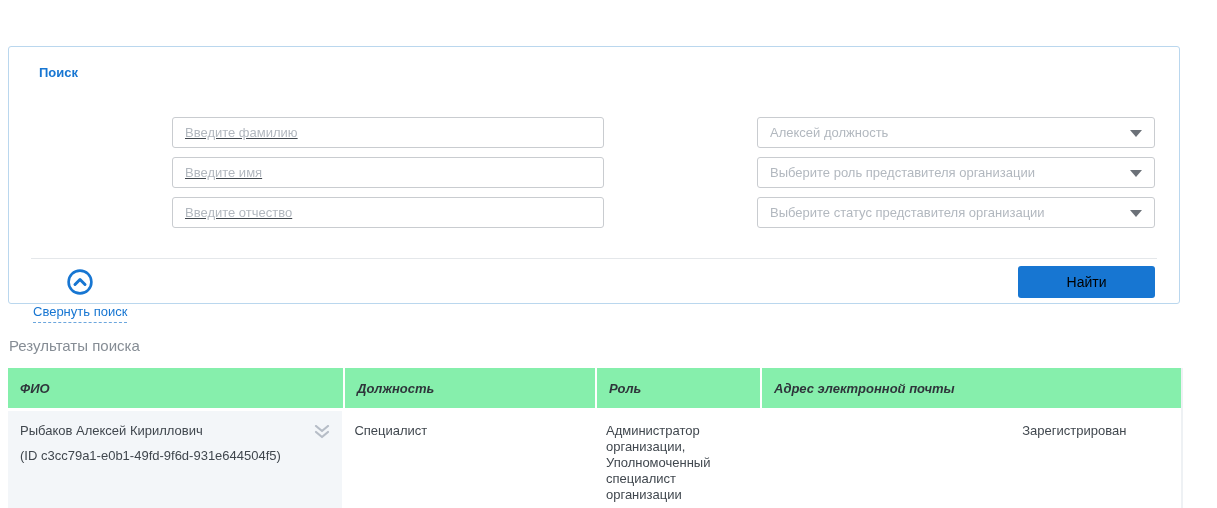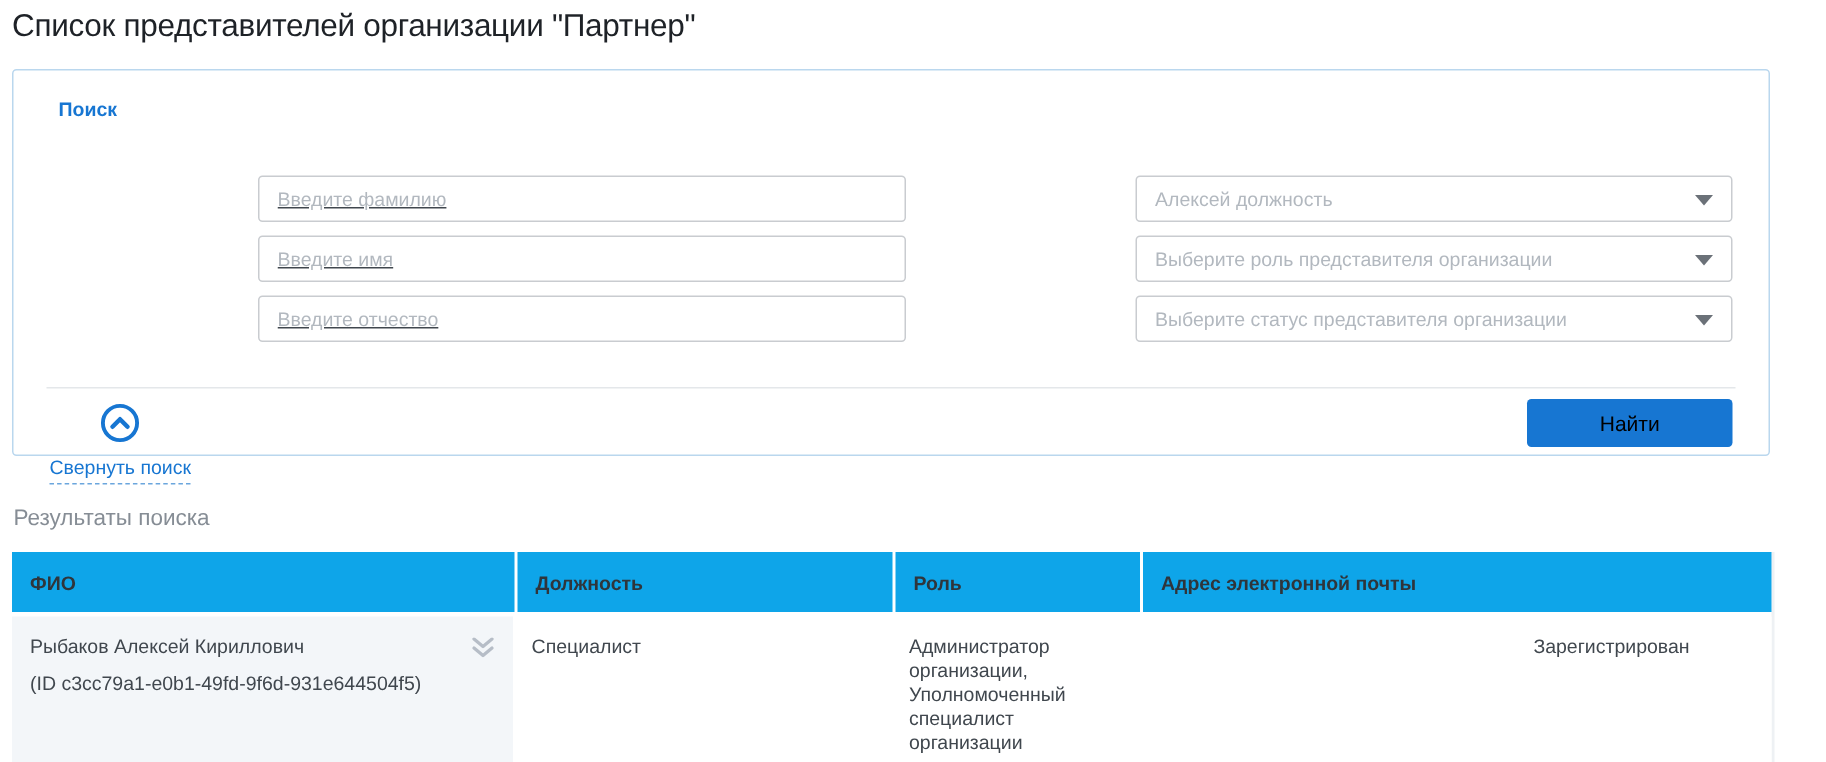--- a/index.html
+++ b/index.html
@@ -54,21 +54,21 @@
   .find-button {
     position: absolute; left: 1009px; top: 219px; width: 137px; height: 32px;
     background: #1776d2; color: #000000; border: none; border-radius: 3px;
     font-family: Liberation Sans, sans-serif; font-size: 14px; cursor: pointer;
   }
 
   
   .results-title { position: absolute; left: 9px; top: 337px; font-size: 15px; color: #868d95; }
 
   .table { position: absolute; left: 8px; top: 368px; width: 1175px; border-right: 2px solid #eef1f4; }
-  .thead { display: flex; height: 40px; background: #0ea5e9; margin-bottom: 3px; }
+  .thead { display: flex; height: 40px; background: #86efac; margin-bottom: 3px; font-style: italic; }
   .th {
     display: flex; align-items: center; padding-left: 12px;
     font-size: 13px; font-weight: 700; color: #2f353b; border-left: 2px solid #fff;
   }
   .th:first-child { border-left: none; }
   .col-fio    { width: 335px; }
   .col-pos    { width: 252px; }
   .col-role   { width: 165px; }
   .col-email  { width: 252px; }
   .col-status { width: 171px; }
@@ -77,21 +77,20 @@
   .td { padding: 12px 10px 12px 12px; font-size: 13px; line-height: 16px; color: #40474e; }
   .td-fio { background: #f3f6f9; position: relative; }
   .fio-name { margin-bottom: 9px; }
   .expand-icon { position: absolute; right: 12px; top: 14px; width: 16px; height: 14px; }
 </style>
 </head>
 <body>
 
 <div id="app">
 
-  <h1 class="page-title">Список представителей организации "Партнер"</h1>
 
   <div class="panel">
     <div class="panel-title">Поиск</div>
 
     <div class="f-row row-1">
 
       <input class="text-input" type="text" placeholder="Введите фамилию" style="">
     </div>
     <div class="f-row row-2">
 

